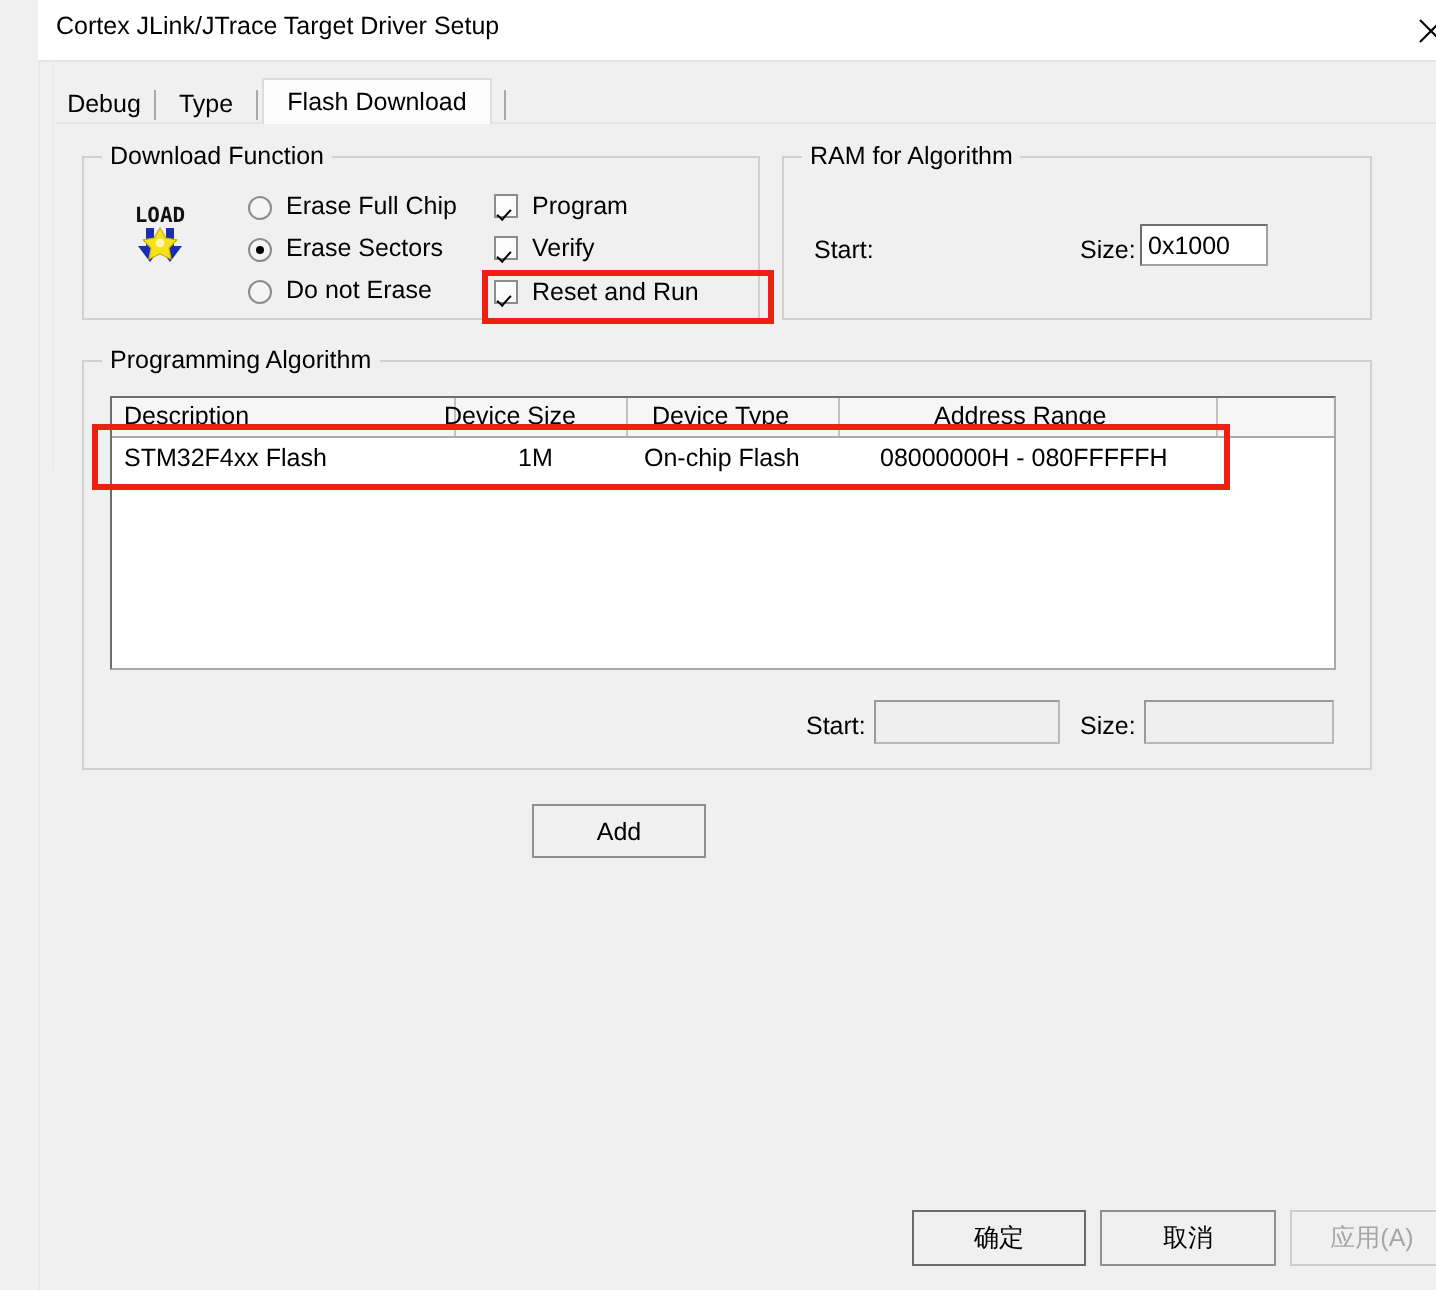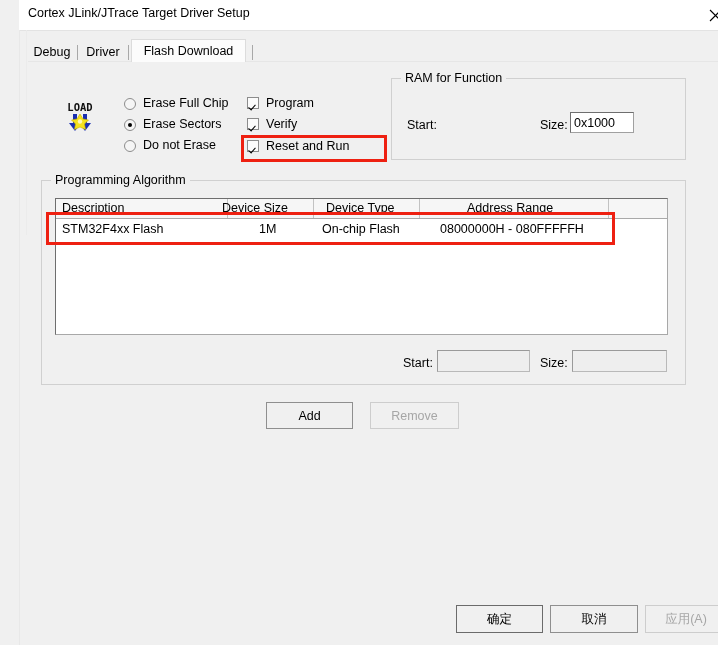--- a/index.html
+++ b/index.html
@@ -293,27 +293,30 @@
   </div>
   <div id="titlebar-sep"></div>
   <div id="left-edge"></div>
   <div id="left-edge2"></div>
   <div id="right-edge"></div>
   <div id="right-edge2"></div>
 
   <div id="tabstrip">
     <div class="tab" id="tab-debug">Debug</div>
     <div class="tab-sep" id="tabsep-1"></div>
-    <div class="tab" id="tab-trace">Driver</div>
+    <div class="tab" id="tab-trace">Type</div>
     <div class="tab-sep" id="tabsep-2"></div>
     <div class="tab active" id="tab-flash">Flash Download</div>
     <div class="tab-sep" id="tabsep-3"></div>
   </div>
   <div id="tab-panel"></div>
 
+  <div class="groupbox" id="grp-download">
+    <div class="group-title">Download Function</div>
+  </div>
 
   <div id="load-icon">
     <svg width="40" height="36" viewBox="0 0 40 36">
       <rect x="0" y="0" width="40" height="36" fill="#f0f0f0"></rect>
       <text x="20" y="12" font-family="DejaVu Sans Mono, monospace" font-size="10.5" font-weight="bold" text-anchor="middle" fill="#111">LOAD</text>
       <path d="M4 15 L12 15 L12 24 L8 24 L14 32 L20 24 L16 24 L16 15 L4 15 Z" fill="#1a2fb0" transform="translate(1,0)"></path>
       <path d="M36 15 L28 15 L28 24 L32 24 L26 32 L20 24 L24 24 L24 15 L36 15 Z" fill="#1a2fb0" transform="translate(-1,0)"></path>
       <path d="M20 15 L23 20 L28.5 21 L24.5 25 L25.5 30.5 L20 28 L14.5 30.5 L15.5 25 L11.5 21 L17 20 Z" fill="#f5e21c" stroke="#c9b400" stroke-width="0.6"></path>
       <circle cx="20" cy="22.5" r="2.2" fill="#fff8b0"></circle>
     </svg>
@@ -339,21 +342,21 @@
   <div class="check-row" id="check-1">
     <span class="check-mark on"></span>
     <span class="check-label">Verify</span>
   </div>
   <div class="check-row" id="check-2">
     <span class="check-mark on"></span>
     <span class="check-label">Reset and Run</span>
   </div>
 
   <div class="groupbox" id="grp-ram">
-    <div class="group-title">RAM for Function</div>
+    <div class="group-title">RAM for Algorithm</div>
   </div>
   <div class="fld-label" id="lbl-ram-start">Start:</div>
   <div class="fld-label" id="lbl-ram-size">Size:</div>
   <div class="textbox" id="txt-ram-size">0x1000</div>
 
   <div class="groupbox" id="grp-prog">
     <div class="group-title">Programming Algorithm</div>
   </div>
 
   <div id="algo-list">
@@ -374,21 +377,20 @@
       <div class="row-cell" style="left:384px;">08000000H - 080FFFFFH</div>
     </div>
   </div>
 
   <div class="fld-label" id="lbl-pa-start">Start:</div>
   <div class="textbox disabled" id="txt-pa-start" title=""></div>
   <div class="fld-label" id="lbl-pa-size">Size:</div>
   <div class="textbox disabled" id="txt-pa-size" title=""></div>
 
   <div class="btn" id="btn-add">Add</div>
-  <div class="btn disabled" id="btn-remove">Remove</div>
 
   <div class="btn default" id="btn-ok">确定</div>
   <div class="btn" id="btn-cancel">取消</div>
   <div class="btn disabled" id="btn-apply">应用(A)</div>
 
   <div class="annot" id="annot-reset"></div>
   <div class="annot" id="annot-row"></div>
 
 </div>
 

